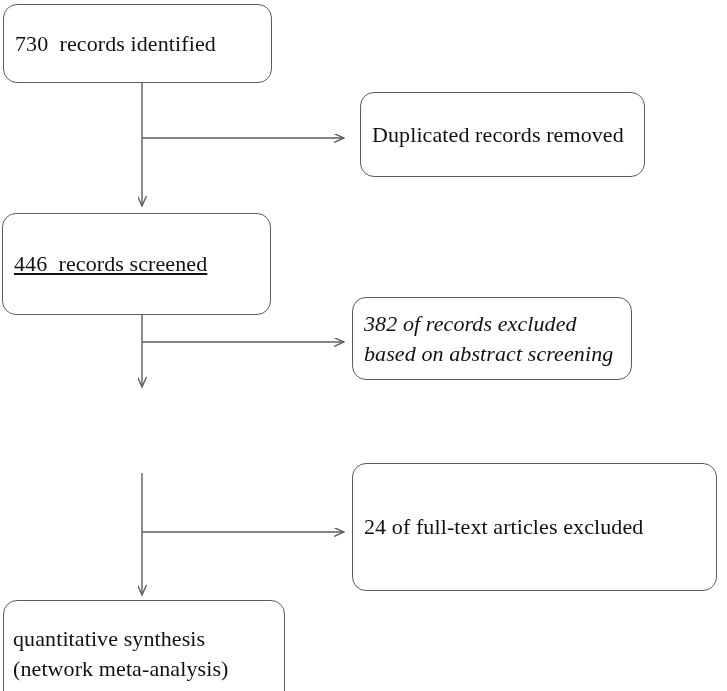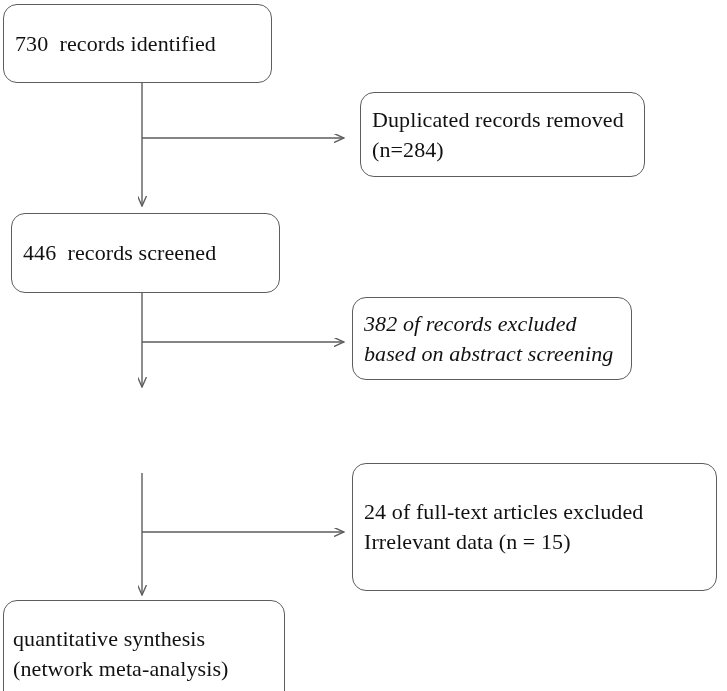--- a/index.html
+++ b/index.html
@@ -70,36 +70,34 @@
 
     <path d="M142,532 L344,532" fill="none" stroke="#5d5d5d" stroke-width="1.4" marker-end="url(#arrowhead)"></path>
   </svg>
 
   <div class="node single" style="left:3px; top:4px; width:269px; height:79px;">
     <span class="line">730  records identified</span>
   </div>
 
   <div class="node" style="left:352px; top:92px; width:285px; height:85px;margin-left:8px;">
     <span class="line">Duplicated records removed</span>
-    <span class="line">(n=284)</span>
   </div>
 
-  <div class="node single" style="left:11px; top:213px; width:269px; height:80px;">
+  <div class="node single" style="left:2px; top:213px; width:269px; height:102px;text-decoration:underline;">
     <span class="line">446  records screened</span>
   </div>
 
   <div class="node" style="left:352px; top:297px; width:280px; height:83px;font-style:italic;">
     <span class="line">382 of records excluded</span>
     <span class="line">based on abstract screening</span>
   </div>
 
 
   <div class="node" style="left:352px; top:463px; width:365px; height:128px;">
     <span class="line">24 of full-text articles excluded</span>
-    <span class="line">Irrelevant data (n = 15)</span>
   </div>
 
   <div class="node" style="left:3px; top:600px; width:282px; height:108px; padding-left:9px;">
     <span class="line">quantitative synthesis</span>
     <span class="line">(network meta-analysis)</span>
   </div>
 
 </div>
 
 </body></html>

